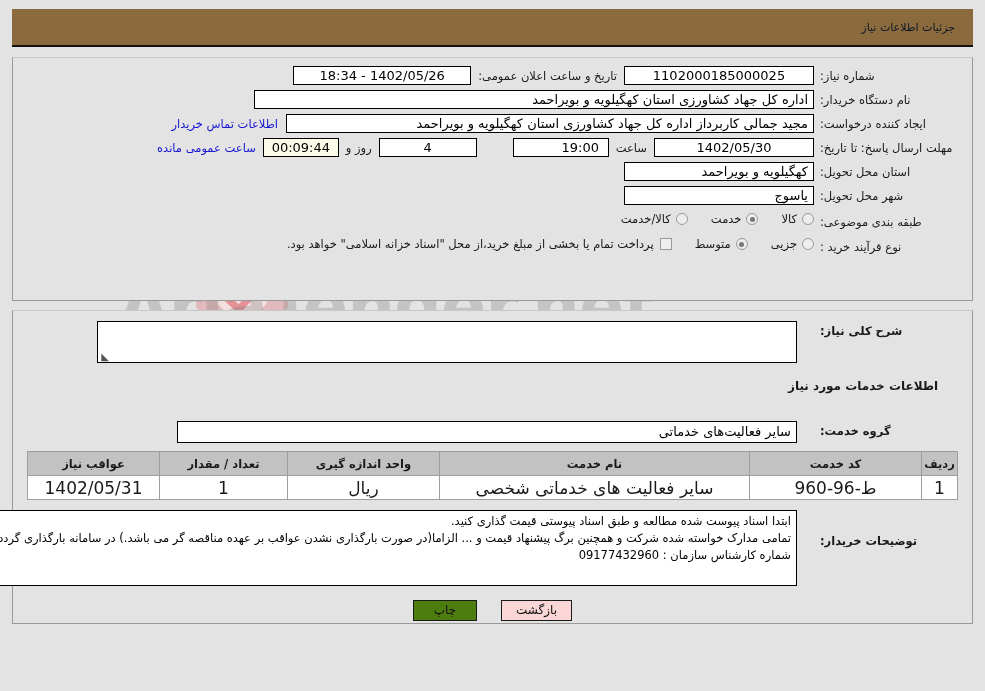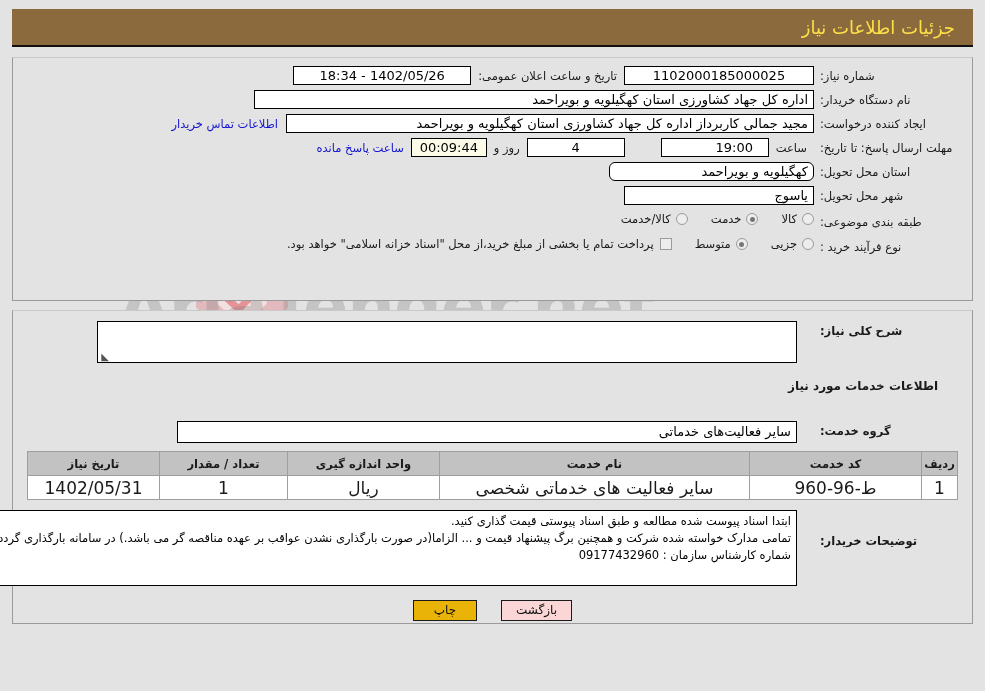--- a/index.html
+++ b/index.html
@@ -75,22 +75,22 @@
     margin: 9px 12px 0 12px;
     height: 38px;
     background: #8b6b3d;
     border-bottom: 2px solid #111;
     display: flex;
     align-items: center;
     justify-content: flex-start;
     padding: 0 18px;
   }
   .titlebar .t {
-    color: #fde047;
-    font-size: 18px;
+    color: #0f172a;
+    font-size: 11px;
   }
 
   
   .panel {
     margin: 10px 12px 0 12px;
     border: 1px solid #9a9a9a;
     border-top: 1px solid #c9c9c9;
     background: #e3e3e3;
     padding: 9px 8px 9px 8px;
     position: relative;
@@ -133,24 +133,24 @@
     white-space: nowrap;
     display: block;
   }
   .inp.rt { text-align: right; }
   .inp.cream { background: #fcfbe8; }
   .w-need   { width: 190px; }
   .w-date   { width: 178px; }
   .w-org    { width: 560px; }
   .w-creat  { width: 528px; }
   .w-dl     { width: 160px; }
-  .w-hour   { width: 108px; padding-left: 44px; }
+  .w-hour   { width: 96px; padding-left: 44px; }
   .w-days   { width: 98px; }
   .w-count  { width: 76px; }
-  .w-prov   { width: 205px; border-radius: 6px; }
+  .w-prov   { width: 190px; }
   .w-city   { width: 190px; }
   .w-group  { width: 620px; }
 
   .mini {
     font-size: 11.5px;
     padding: 0 7px;
     white-space: nowrap;
     color: #1a1a1a;
   }
   .lnk {
@@ -272,21 +272,21 @@
     height: 21px;
     min-width: 64px;
     padding: 0 14px;
     font-size: 12px;
     font-family: "DejaVu Sans", "Liberation Sans", sans-serif;
     line-height: 19px;
     text-align: center;
     cursor: pointer;
     color: #111;
   }
-  .btn.print { background: #eab308; }
+  .btn.print { background: #4d7c0f; }
   .btn.back  { background: #fad6d6; }
 </style>
 </head>
 <body>
 
 <div class="watermark">
   <div class="wm-shield"></div>
   <div class="wm-shield-inner"></div>
   <div class="wm-check"></div>
   <div class="wm-text">AriaTender.net</div>
@@ -320,27 +320,28 @@
       <div class="lbl">ایجاد کننده درخواست:</div>
       <div class="fields">
         <div class="inp rt w-creat">مجید جمالی کاربرداز اداره کل جهاد کشاورزی استان کهگیلویه و بویراحمد</div>
         <span class="lnk">اطلاعات تماس خریدار</span>
       </div>
     </div>
 
     <div class="row">
       <div class="lbl">مهلت ارسال پاسخ: تا تاریخ:</div>
       <div class="fields">
+        <div class="inp w-dl">1402/05/30</div>
         <span class="mini">ساعت</span>
         <div class="inp w-hour">19:00</div>
         <span class="mini" style="padding:0 18px;"></span>
         <div class="inp w-days">4</div>
         <span class="mini">روز و</span>
         <div class="inp cream w-count">00:09:44</div>
-        <span class="mini blue">ساعت پاسخ مانده</span>
+        <span class="mini blue">ساعت عمومی مانده</span>
       </div>
     </div>
 
     <div class="row">
       <div class="lbl">استان محل تحویل:</div>
       <div class="fields">
         <div class="inp rt w-prov">کهگیلویه و بویراحمد</div>
       </div>
     </div>
 
@@ -417,21 +418,21 @@
 
     <div class="tbl-wrap">
       <table class="grid">
         <thead>
           <tr>
             <th class="col-radif">ردیف</th>
             <th class="col-code">کد خدمت</th>
             <th class="col-name">نام خدمت</th>
             <th class="col-unit">واحد اندازه گیری</th>
             <th class="col-qty">تعداد / مقدار</th>
-            <th class="col-date">تاریخ نیاز</th>
+            <th class="col-date">عواقب نیاز</th>
           </tr>
         </thead>
         <tbody>
           <tr>
             <td>1</td>
             <td>ط-96-960</td>
             <td>سایر فعالیت های خدماتی شخصی</td>
             <td>ریال</td>
             <td>1</td>
             <td>1402/05/31</td>

